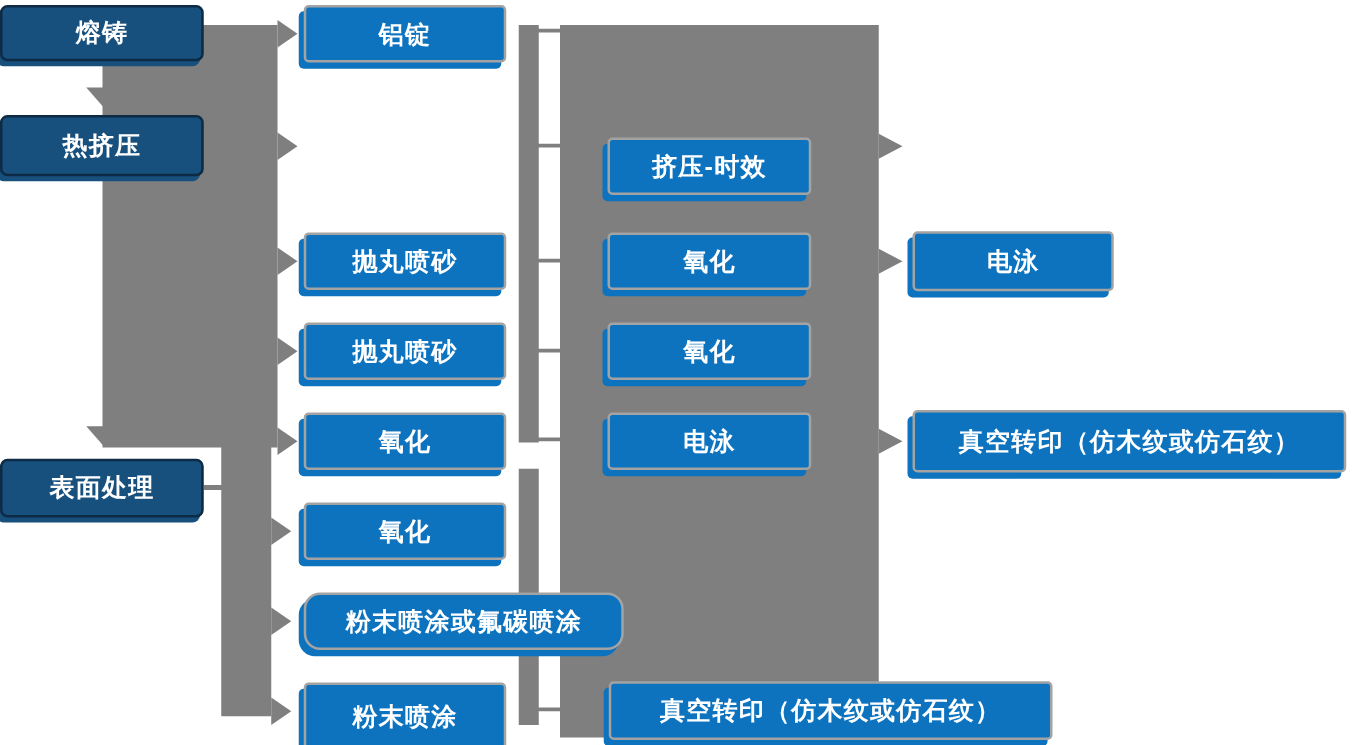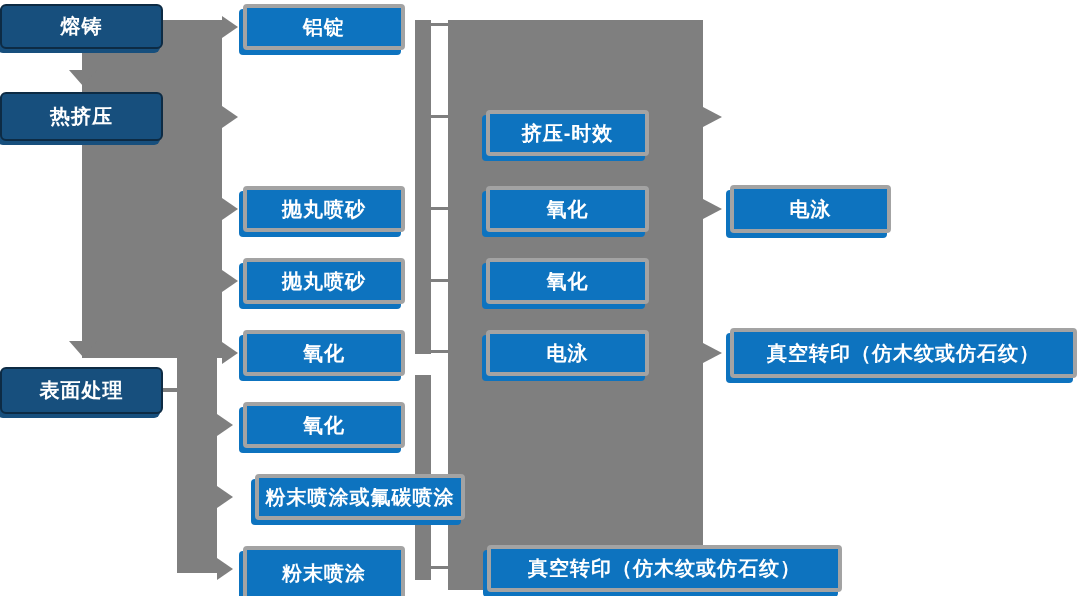--- a/index.html
+++ b/index.html
@@ -7,21 +7,21 @@
   #stage{position:relative;width:1084px;height:596px;background:#ffffff;overflow:hidden;padding-left:27px;}
 
   
   .box{
     position:absolute;
     display:flex;align-items:center;justify-content:center;
     color:#ffffff;font-size:20px;font-weight:600;letter-spacing:1px;
     box-sizing:border-box;white-space:nowrap;z-index:3;
   }
   .blue{
-    background:#0d73bf;border:4px solid #a3a3a3;border-radius:4px;
+    background:#0d73bf;border:2px solid #a3a3a3;border-radius:4px;
     box-shadow:-4px 5px 0 0 #0d73bf;
   }
   .dark{
     background:#174f7d;border:2px solid #0d2b44;border-radius:6px;
     box-shadow:-3px 4px 0 0 #174f7d;
   }
 
   
   .gray{position:absolute;background:#7f7f7f;z-index:1;}
   .panel{position:absolute;background:#7f7f7f;z-index:0;}
@@ -75,21 +75,21 @@
 
   <div class="box dark" style="left:0px;top:4px;width:163px;height:45px;">熔铸</div>
   <div class="box dark" style="left:0px;top:367px;width:163px;height:47px;">表面处理</div>
   <div class="box dark" style="left:0px;top:92px;width:163px;height:49px;">热挤压</div>
 
   <div class="box blue" style="left:243px;top:4px;width:162px;height:46px;">铝锭</div>
   <div class="box blue" style="left:243px;top:186px;width:162px;height:46px;">抛丸喷砂</div>
   <div class="box blue" style="left:243px;top:258px;width:162px;height:46px;">抛丸喷砂</div>
   <div class="box blue" style="left:243px;top:330px;width:162px;height:46px;">氧化</div>
   <div class="box blue" style="left:243px;top:402px;width:162px;height:46px;">氧化</div>
-  <div class="box blue" style="left:255px;top:474px;width:210px;height:46px;">粉末喷涂或氟碳喷涂</div>
+  <div class="box blue" style="left:243px;top:474px;width:256px;height:46px;border-radius:13px;">粉末喷涂或氟碳喷涂</div>
   <div class="box blue" style="left:243px;top:546px;width:162px;height:54px;">粉末喷涂</div>
 
   <div class="box blue" style="left:486px;top:94px;width:163px;height:46px;margin-top:16px;">挤压-时效</div>
   <div class="box blue" style="left:486px;top:186px;width:163px;height:46px;">氧化</div>
   <div class="box blue" style="left:486px;top:258px;width:163px;height:46px;">氧化</div>
   <div class="box blue" style="left:486px;top:330px;width:163px;height:46px;">电泳</div>
   <div class="box blue" style="left:487px;top:545px;width:355px;height:47px;">真空转印（仿木纹或仿石纹）</div>
 
   <div class="box blue" style="left:730px;top:185px;width:161px;height:48px;">电泳</div>
   <div class="box blue" style="left:730px;top:328px;width:347px;height:50px;">真空转印（仿木纹或仿石纹）</div>

